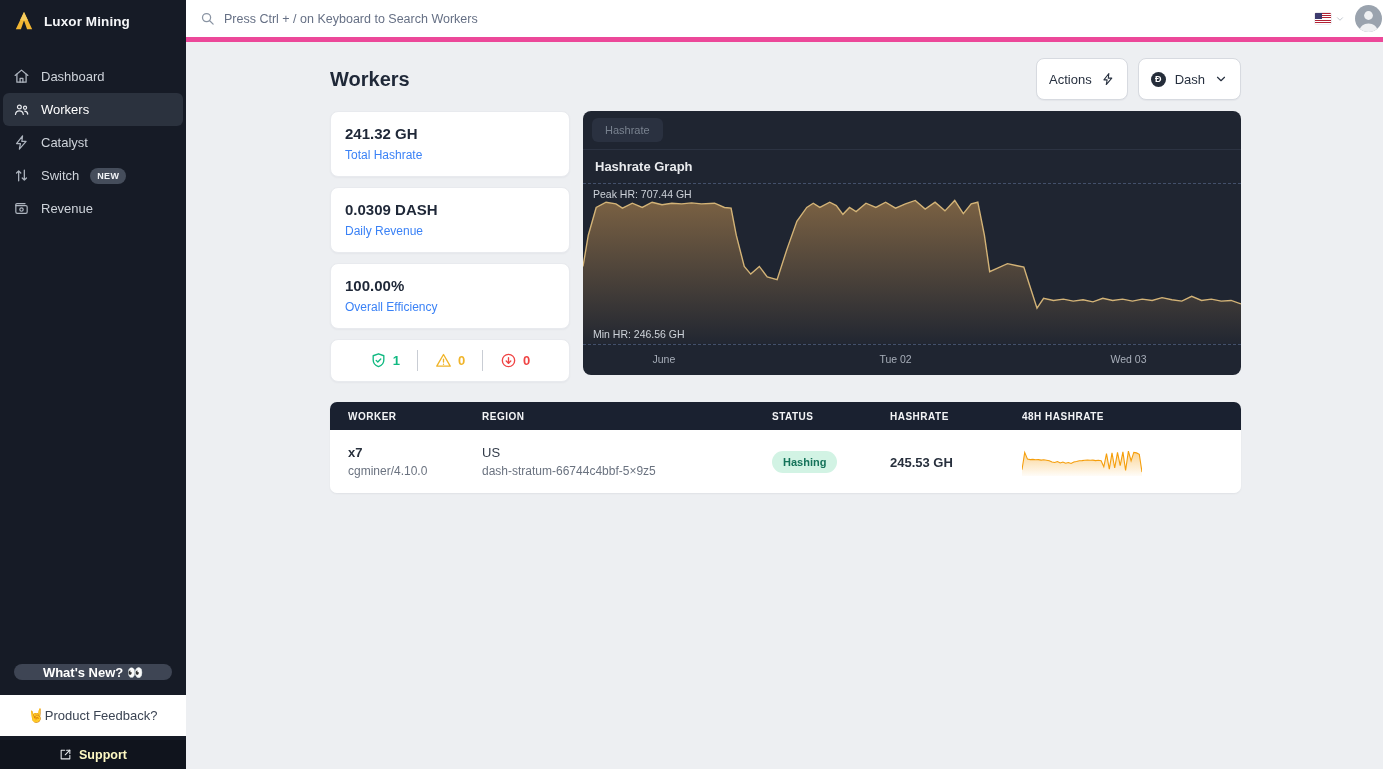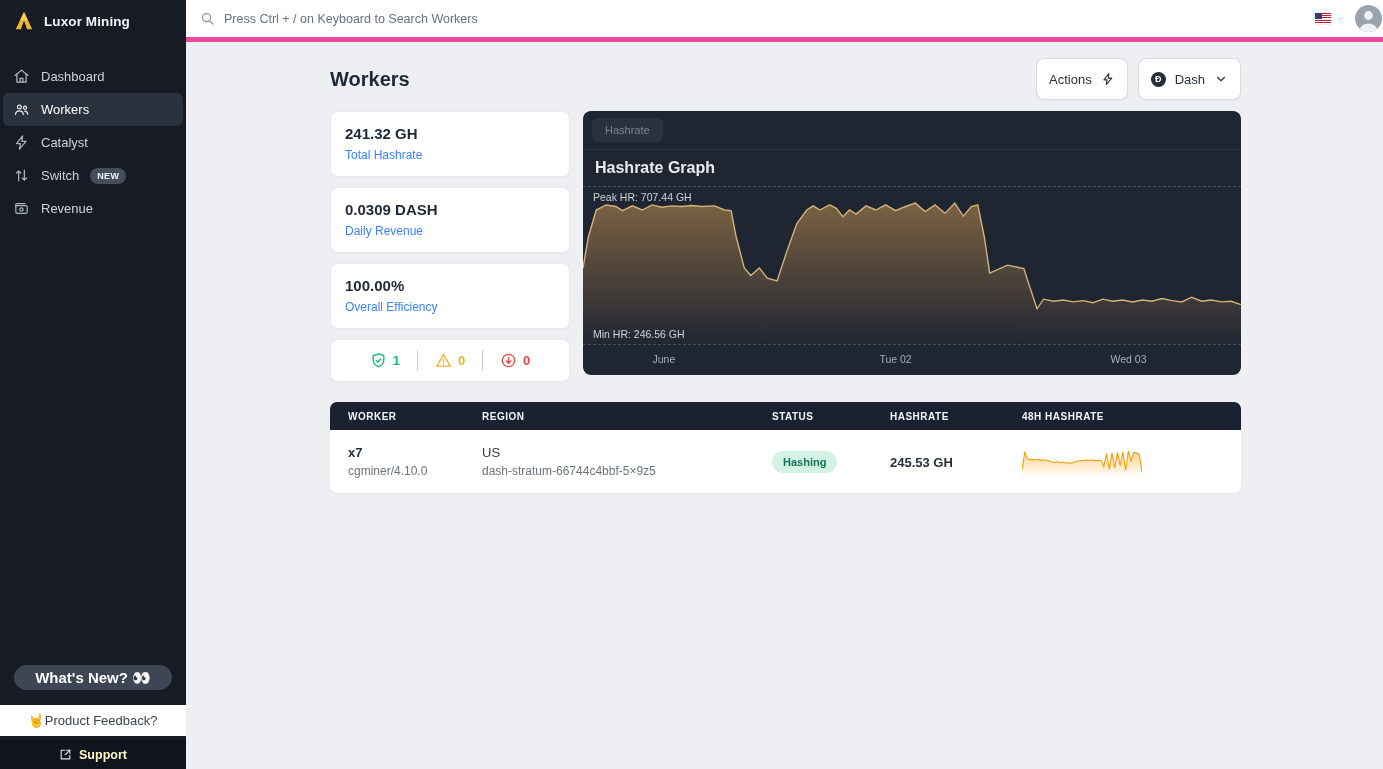--- a/index.html
+++ b/index.html
@@ -11,22 +11,22 @@
   .sidebar { width:186px; min-width:186px; height:769px; background:#161b26; display:flex; flex-direction:column; }
   .brand { display:flex; align-items:center; gap:9px; padding:11px 13px; height:42px; }
   .brand-name { color:#f5f6f8; font-size:13.5px; font-weight:700; letter-spacing:.1px; }
   .nav { margin-top:18px; display:flex; flex-direction:column; gap:0; padding:0 3px; }
   .nav-item { display:flex; align-items:center; gap:11px; height:33px; padding:0 10px; border-radius:6px; color:#ced3da; font-size:13px; cursor:pointer; }
   .nav-item svg { width:17px; height:17px; stroke:#aeb5bf; }
   .nav-item.active { background:#2b323e; color:#ffffff; }
   .nav-item.active svg { stroke:#e8eaee; }
   .badge-new { background:#454d5b; color:#f1f3f6; font-size:9px; font-weight:700; letter-spacing:.3px; padding:3px 7px; border-radius:9px; }
   .sidebar-spacer { flex:1; }
-  .whats-new { margin:0 14px 15px 14px; height:25px; background:#3e4554; border-radius:14px; display:flex; align-items:center; justify-content:center; color:#ffffff; font-size:15px; font-weight:700; cursor:pointer; }
-  .feedback-strip { background:#ffffff; height:31px; display:flex; align-items:center; justify-content:center; color:#3b4453; font-size:13px; cursor:pointer; }
+  .whats-new { margin:0 14px 15px 14px; height:16px; background:#3e4554; border-radius:14px; display:flex; align-items:center; justify-content:center; color:#ffffff; font-size:13px; font-weight:700; cursor:pointer; }
+  .feedback-strip { background:#ffffff; height:41px; display:flex; align-items:center; justify-content:center; color:#3b4453; font-size:13px; cursor:pointer; }
   .support-bar { background:#10141d; height:29px; margin-top:4px; display:flex; align-items:center; justify-content:center; gap:7px; color:#fef9c3; font-size:12.5px; font-weight:700; cursor:pointer; }
   .support-bar svg { width:13px; height:13px; stroke:#e5e8ec; }
 
   
   .right-pane { flex:1; display:flex; flex-direction:column; }
   .topbar { height:42px; background:#ffffff; border-bottom:5px solid #ec4899; display:flex; align-items:center; padding:0 1px 0 14px; }
   .search-wrap { display:flex; align-items:center; gap:9px; flex:1; }
   .search-wrap svg { width:15px; height:15px; stroke:#8a94a3; }
   .search-input { border:none; outline:none; font-size:12.5px; color:#394150; width:480px; font-family:"Liberation Sans", sans-serif; background:transparent; }
   .search-input::placeholder { color:#667085; }
@@ -59,21 +59,21 @@
   .status-ok { color:#10b981; }
   .status-warn { color:#f0b429; }
   .status-down { color:#ef4444; }
   .status-sep { width:1px; height:21px; background:#c9cdd4; }
 
   
   .graph-panel { flex:1; height:264px; background:#1f2531; border-radius:8px; display:flex; flex-direction:column; overflow:hidden; }
   .graph-tabs { padding:7px 9px; border-bottom:1px solid #2c3342; }
   .graph-tab { display:inline-block; background:#2a3140; color:#79828f; font-size:11px; padding:6px 13px; border-radius:6px; cursor:pointer; }
   .graph-titleblock { padding:9px 12px 9px 12px; }
-  .graph-title { color:#e9ebee; font-size:16px; font-weight:600; }
+  .graph-title { color:#e9ebee; font-size:13px; font-weight:600; }
   .graph-subtitle { color:#8f97a3; font-size:10px; font-weight:700; margin-top:4px; }
   .chart-region { position:relative; flex:1; border-top:1px dashed #43506a; border-bottom:1px dashed #43506a; }
   .chart-region svg { position:absolute; inset:0; width:100%; height:100%; }
   .hr-label { position:absolute; left:10px; color:#cdd2d9; font-size:10.5px; z-index:2; }
   .hr-label.peak { top:4px; }
   .hr-label.min { bottom:4px; }
   .x-axis { position:relative; height:30px; }
   .x-tick { position:absolute; top:8px; transform:translateX(-50%); color:#a7aeb9; font-size:10.5px; }
 
   

